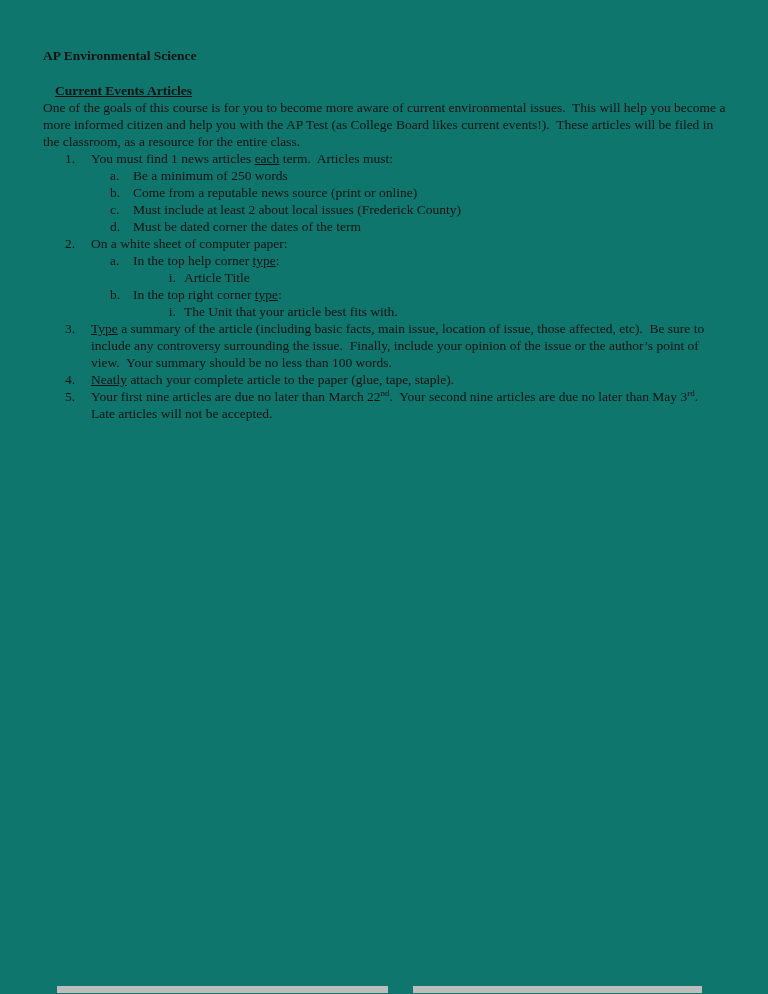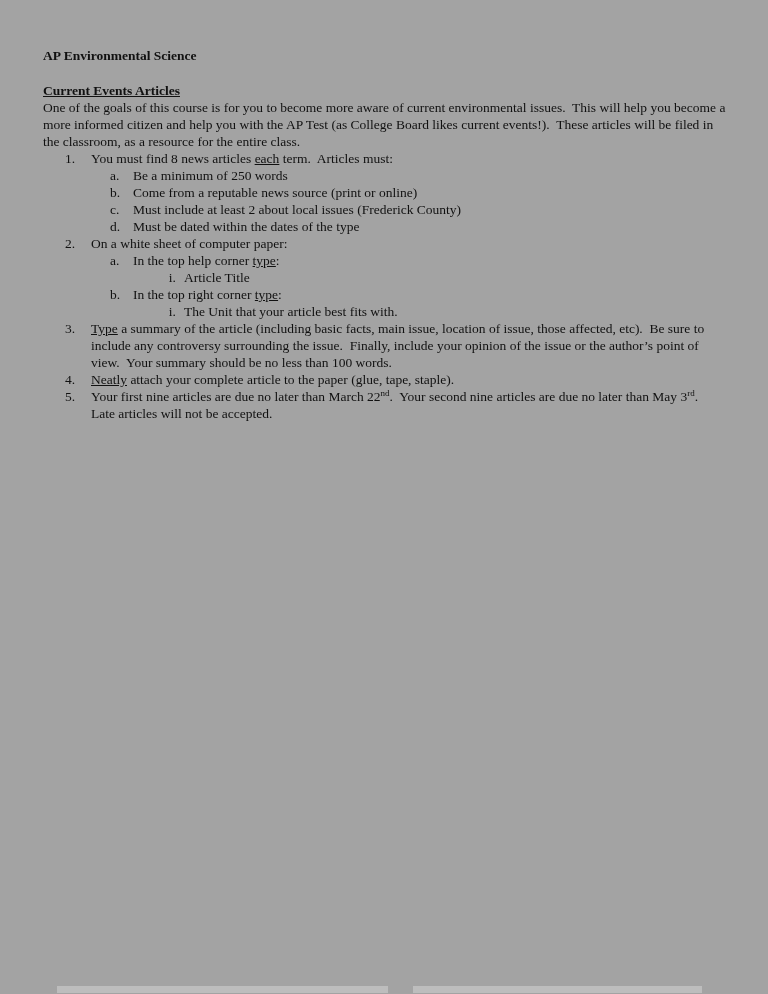--- a/index.html
+++ b/index.html
@@ -1,31 +1,31 @@
 <!DOCTYPE html>
 <html><head>
 <meta charset="utf-8">
 <style>
   html, body { margin: 0; padding: 0; background: #ffffff; }
   .page {
     position: relative;
     width: 768px;
     height: 994px;
-    background: #a3a3a3;
+    background: #0f766e;
     font-family: "Liberation Serif", "DejaVu Serif", serif;
     font-size: 13.5px;
     line-height: 17px;
     color: #111111;
     box-sizing: border-box;
     padding: 47px 42px 0 43px;
     overflow: hidden;
   }
   p { margin: 0; }
   .title { font-weight: bold; margin-bottom: 18px; }
-  .heading { font-weight: bold; text-decoration: underline; }
+  .heading { font-weight: bold; text-decoration: underline; margin-left: 12px; }
   .intro { white-space: pre-wrap; }
   .u { text-decoration: underline; }
   sup.ord { font-size: 9px; vertical-align: super; line-height: 0; text-align: center; }
 
   .row { display: flex; align-items: flex-start; }
   .row .content { white-space: pre-wrap; flex: 1; }
 
   .l1 { margin-left: 22px; }
   .l1 .marker { width: 26px; flex: 0 0 26px; }
 
@@ -51,38 +51,38 @@
 <div class="page">
 
   <p class="title">AP Environmental Science</p>
 
   <p class="heading">Current Events Articles</p>
 
   <p class="intro">One of the goals of this course is for you to become more aware of current environmental issues.  This will help you become a more informed citizen and help you with the AP Test (as College Board likes current events!).  These articles will be filed in the classroom, as a resource for the entire class.</p>
 
   <div class="row l1">
     <span class="marker">1.</span>
-    <span class="content"><span>You must find 8 news articles </span><span class="u">each</span><span> term.  Articles must:</span></span>
+    <span class="content"><span>You must find 1 news articles </span><span class="u">each</span><span> term.  Articles must:</span></span>
   </div>
 
   <div class="row l2">
     <span class="marker">a.</span>
     <span class="content">Be a minimum of 250 words</span>
   </div>
   <div class="row l2">
     <span class="marker">b.</span>
     <span class="content">Come from a reputable news source (print or online)</span>
   </div>
   <div class="row l2">
     <span class="marker">c.</span>
     <span class="content">Must include at least 2 about local issues (Frederick County)</span>
   </div>
   <div class="row l2">
     <span class="marker">d.</span>
-    <span class="content">Must be dated within the dates of the type</span>
+    <span class="content">Must be dated corner the dates of the term</span>
   </div>
 
   <div class="row l1">
     <span class="marker">2.</span>
     <span class="content">On a white sheet of computer paper:</span>
   </div>
 
   <div class="row l2">
     <span class="marker">a.</span>
     <span class="content"><span>In the top help corner </span><span class="u">type</span><span>:</span></span>

